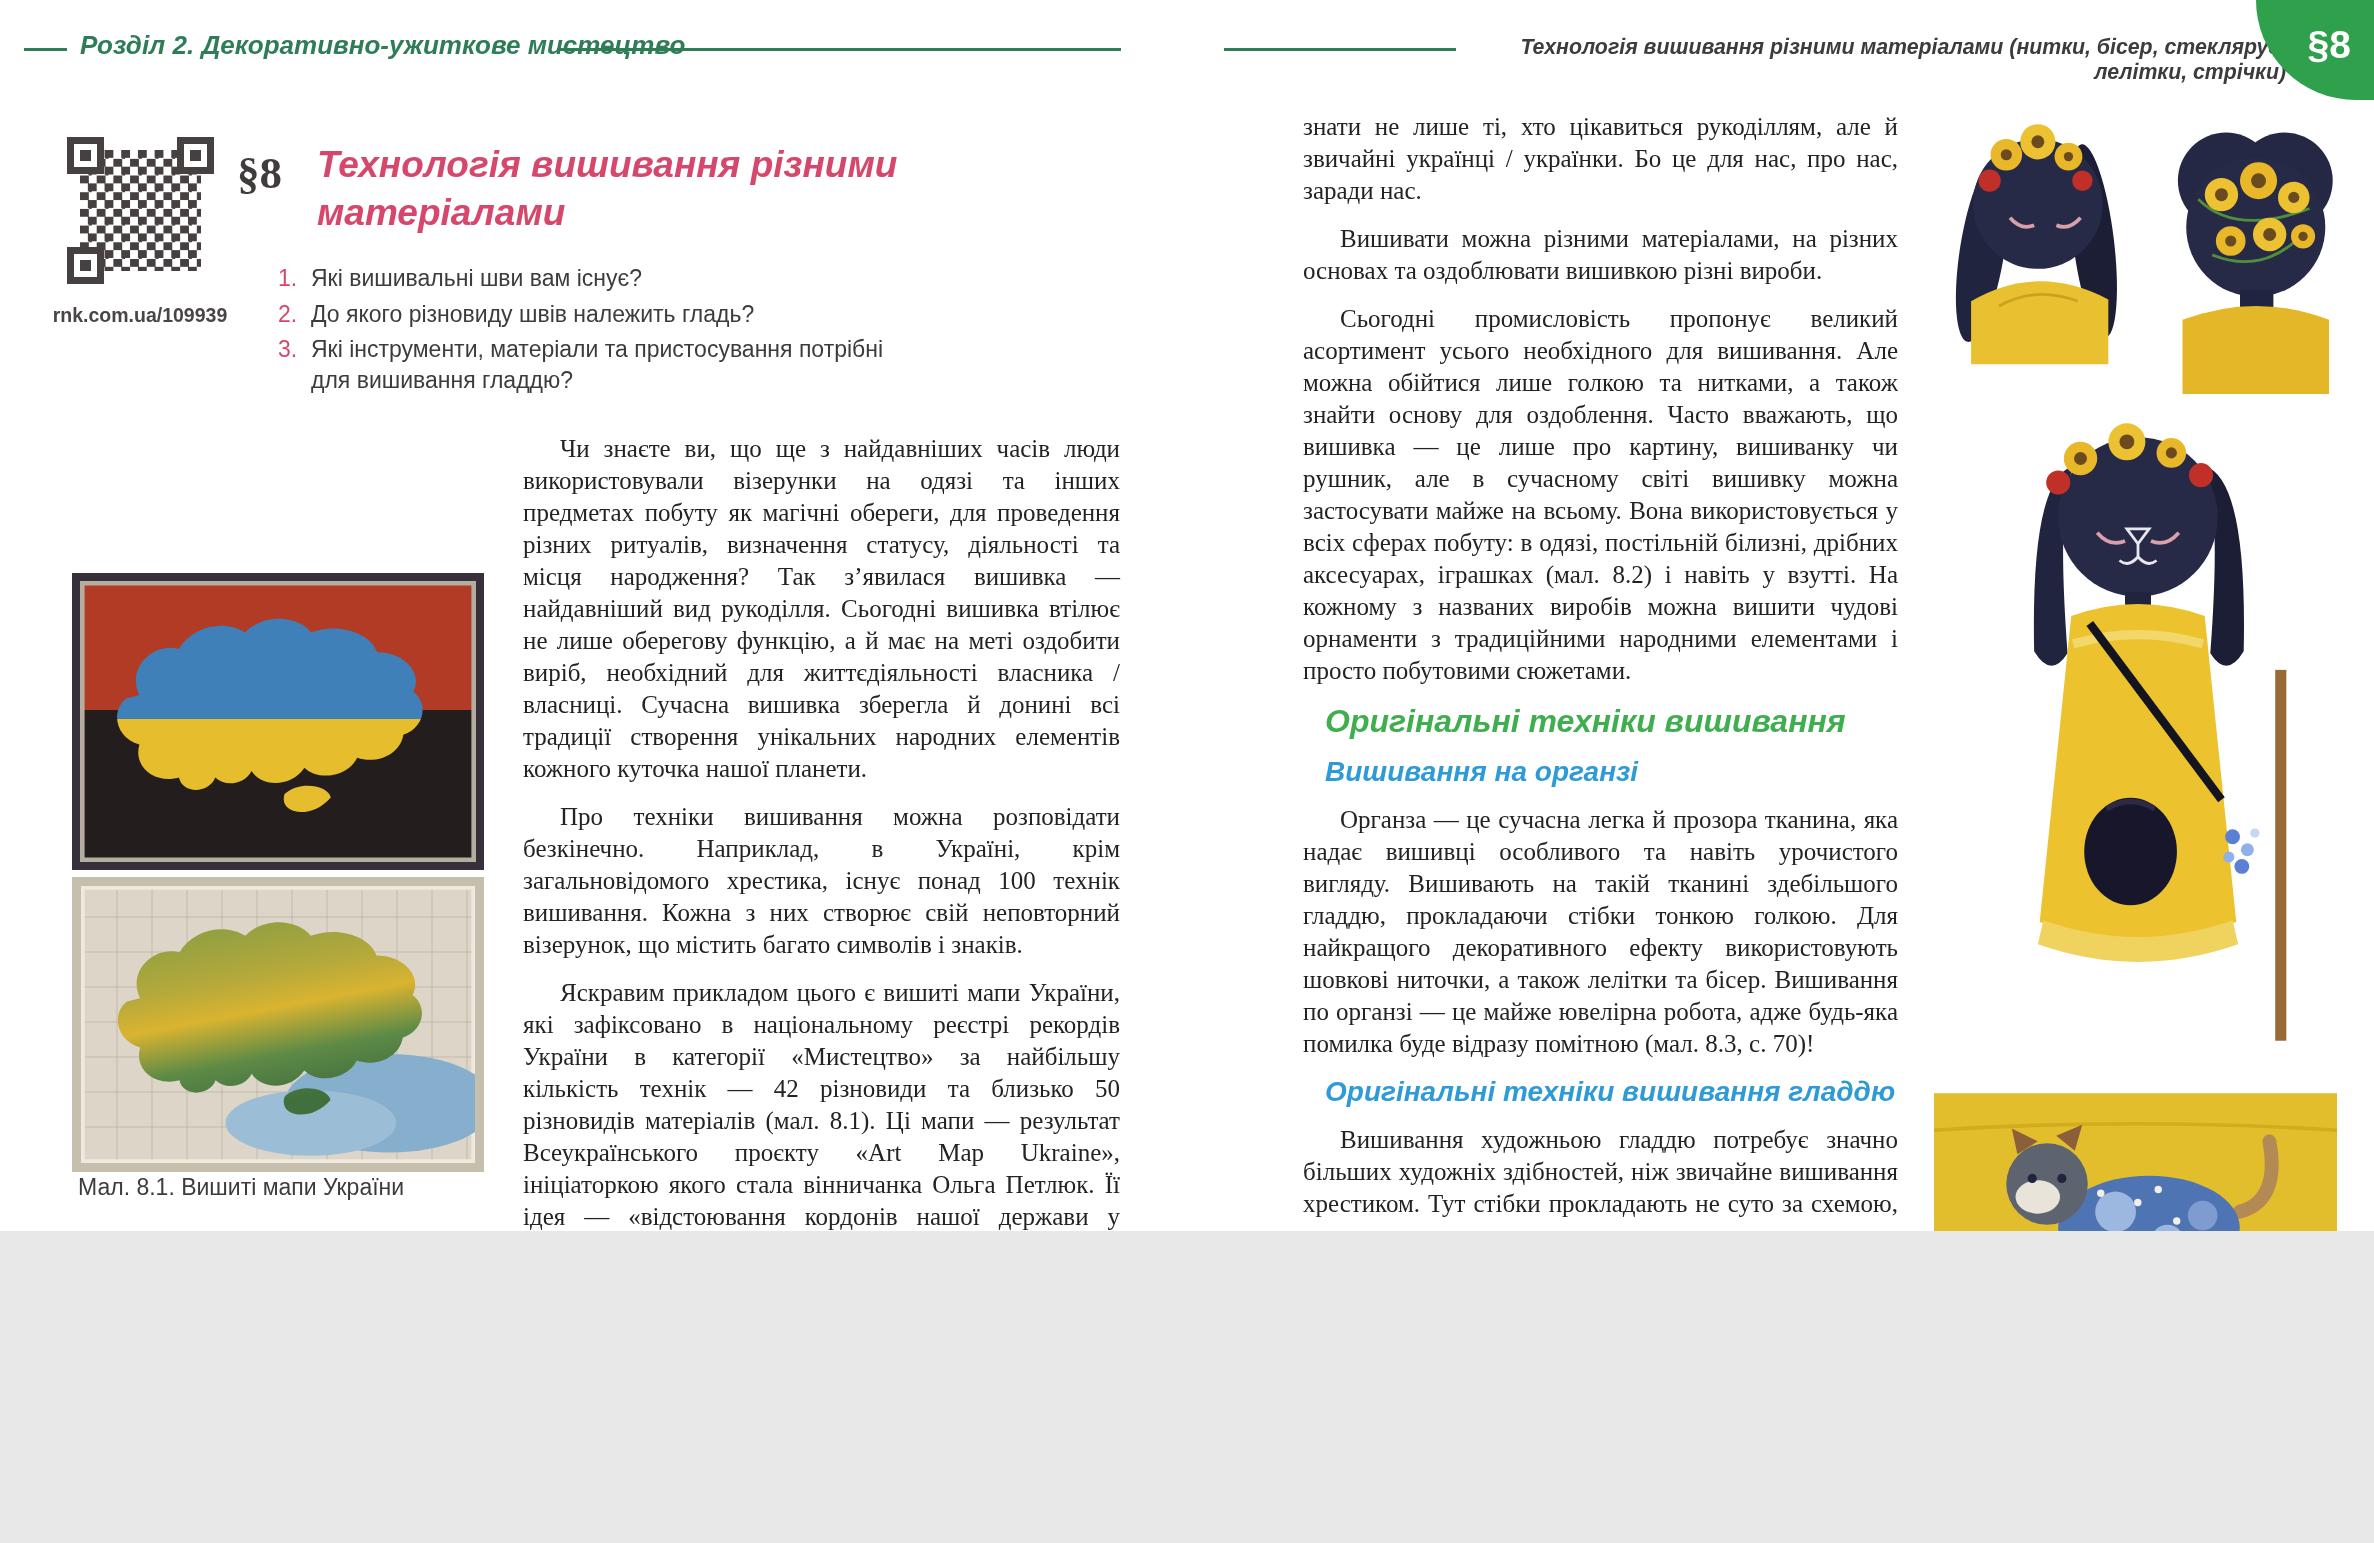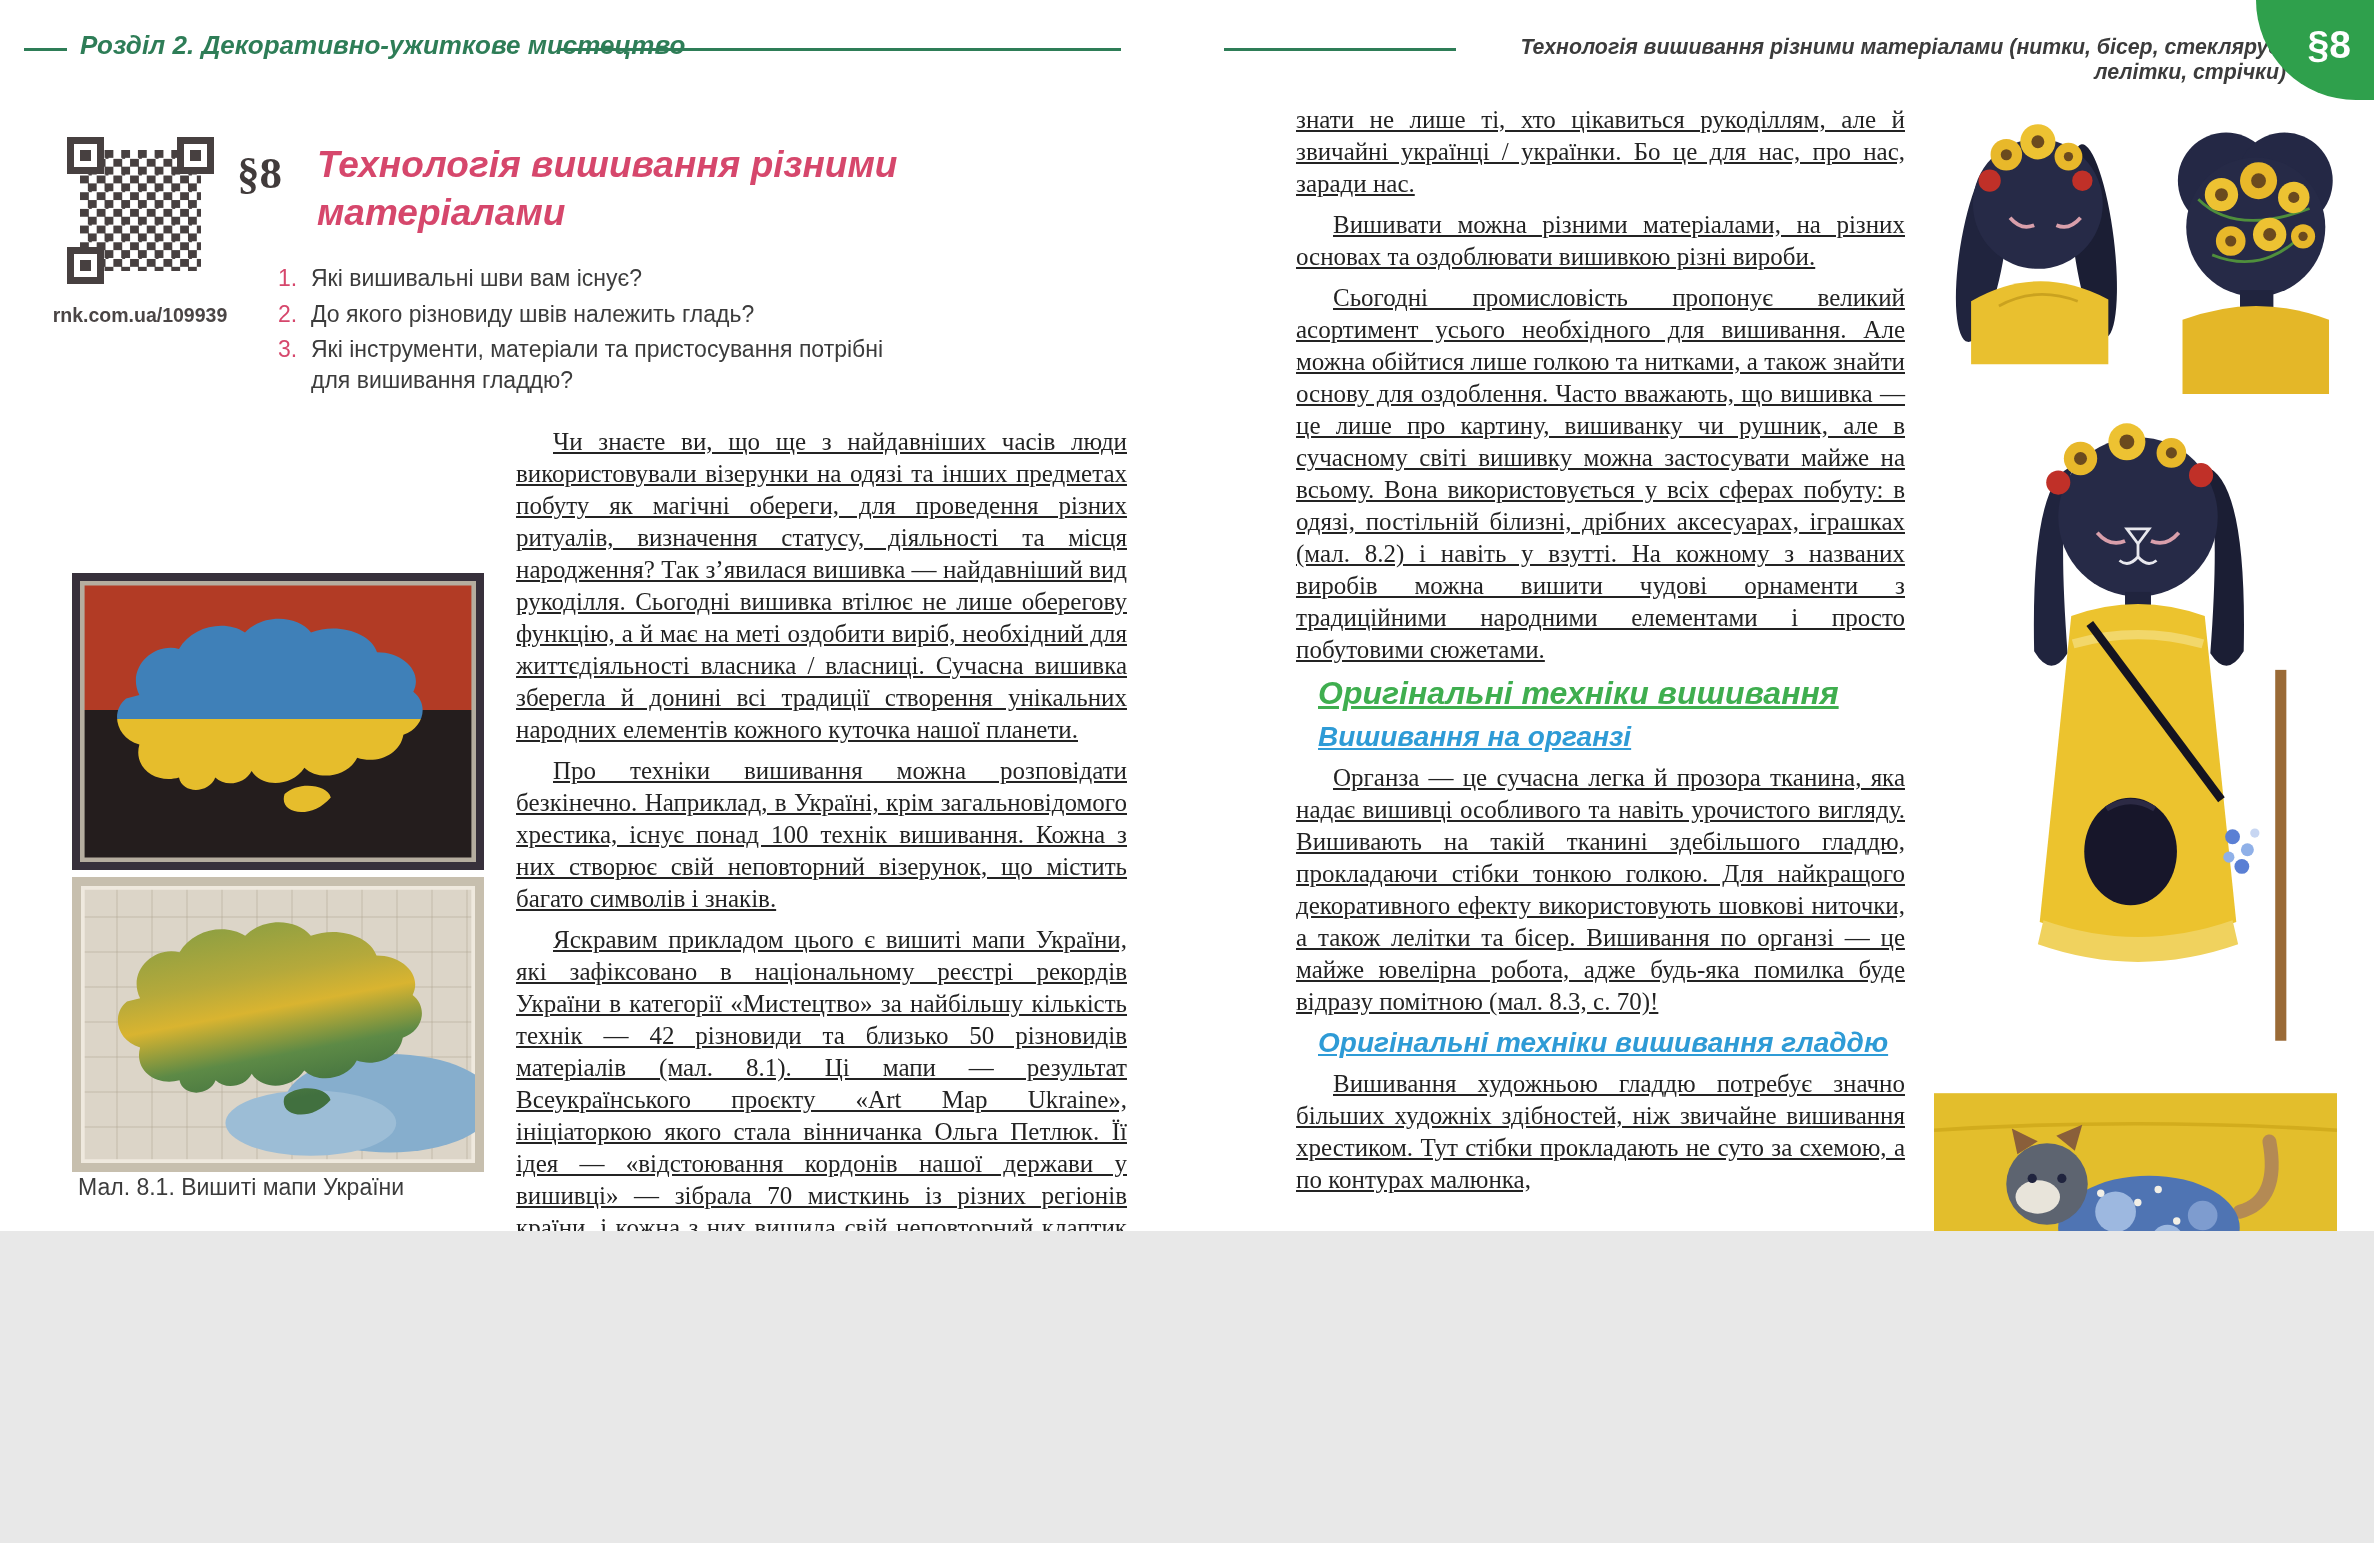--- a/index.html
+++ b/index.html
@@ -45,21 +45,21 @@
         background-image:repeating-linear-gradient(0deg,rgba(170,160,140,.25) 0 1.9px,transparent 1.9px 35px),
                          repeating-linear-gradient(90deg,rgba(170,160,140,.25) 0 1.9px,transparent 1.9px 35px);}
   .map1 svg,.map2 svg{position:absolute;left:0;top:0;width:100%;height:100%;}
   .figcapL{position:absolute;left:78px;top:1174px;font:23px "Liberation Sans",sans-serif;color:#3c3c3c;}
 
   
   .colL{position:absolute;left:507px;top:417px;width:629px;
         font:25px/32px "Liberation Serif",serif;color:#232323;text-align:justify;}
   .colR{position:absolute;left:1287px;top:95px;width:627px;
         font:25px/32px "Liberation Serif",serif;color:#232323;text-align:justify;}
-  .colL p,.colR p{margin:9px;text-decoration:underline;}
+  .colL p,.colR p{margin:16px;}
   .indent{text-indent:37px;}
   .h-green{margin:24px 0 11px 0;padding-left:22px;font:italic bold 32px "Liberation Sans",sans-serif;
            color:#3fae4f;text-align:left;text-indent:0;}
   .h-blue{margin:20.4px 0 9.3px 0;padding-left:22px;font:italic bold 28px "Liberation Sans",sans-serif;
           color:#2e9bd6;text-align:left;text-indent:0;}
 
   
   .photoA{position:absolute;left:1934px;top:88px;width:408px;height:306px;}
   .photoB{position:absolute;left:1934px;top:401px;width:408px;height:649px;}
   .photoC{position:absolute;left:1934px;top:1093px;width:403px;height:232px;}

